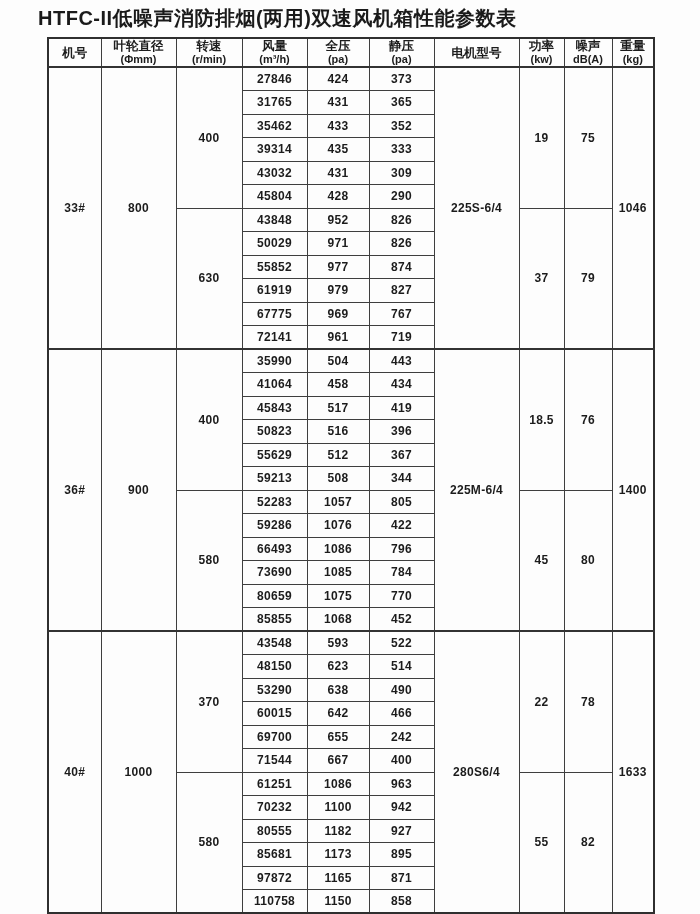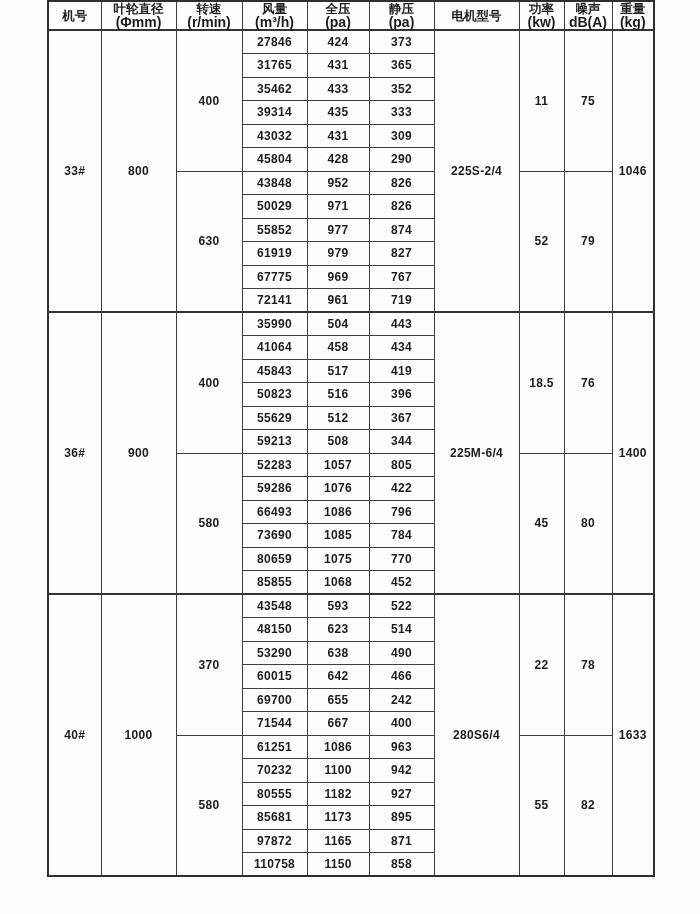--- a/index.html
+++ b/index.html
@@ -32,27 +32,28 @@
     text-align: center;
     vertical-align: middle;
     padding: 0;
     color: #1c1c1c;
     font-weight: bold;
   }
   thead tr { height: 22px; }
   tbody tr { height: 23.5px; }
   td { font-size: 12px; letter-spacing: 0.3px; }
   .h-line1 { font-size: 12.5px; line-height: 14px; }
-  .h-line2 { font-size: 14px; line-height: 13px; }
+  .h-line2 { font-size: 11px; line-height: 13px; }
   tr.section-start td { border-top: 2px solid #333; margin-left: 28px; }
 </style>
 </head>
 <body>
 
 <div class="page">
+  <h1 class="title">HTFC-II低噪声消防排烟(两用)双速风机箱性能参数表</h1>
   <table class="spec-table">
     <colgroup>
       <col style="width:53px">
         <col style="width:75px">
         <col style="width:66px">
       <col style="width:65px">
         <col style="width:62px">
         <col style="width:65px">
       <col style="width:85px">
         <col style="width:45px">
@@ -102,22 +103,22 @@
         </tr>
       </thead>
     <tbody id="spec-tbody">
         <tr class="section-start">
           <td rowspan="12">33#</td>
           <td rowspan="12">800</td>
           <td rowspan="6">400</td>
           <td>27846</td>
           <td>424</td>
           <td>373</td>
-          <td rowspan="12">225S-2/4</td>
-          <td rowspan="6">11</td>
+          <td rowspan="12">225S-6/4</td>
+          <td rowspan="6">19</td>
           <td rowspan="6">75</td>
           <td rowspan="12">1046</td>
         </tr>
         <tr>
           <td>31765</td>
           <td>431</td>
           <td>365</td>
         </tr>
         <tr>
           <td>35462</td>
@@ -137,21 +138,21 @@
         <tr>
           <td>45804</td>
           <td>428</td>
           <td>290</td>
         </tr>
         <tr>
           <td rowspan="6">630</td>
           <td>43848</td>
           <td>952</td>
           <td>826</td>
-          <td rowspan="6">52</td>
+          <td rowspan="6">37</td>
           <td rowspan="6">79</td>
         </tr>
         <tr>
           <td>50029</td>
           <td>971</td>
           <td>826</td>
         </tr>
         <tr>
           <td>55852</td>
           <td>977</td>

